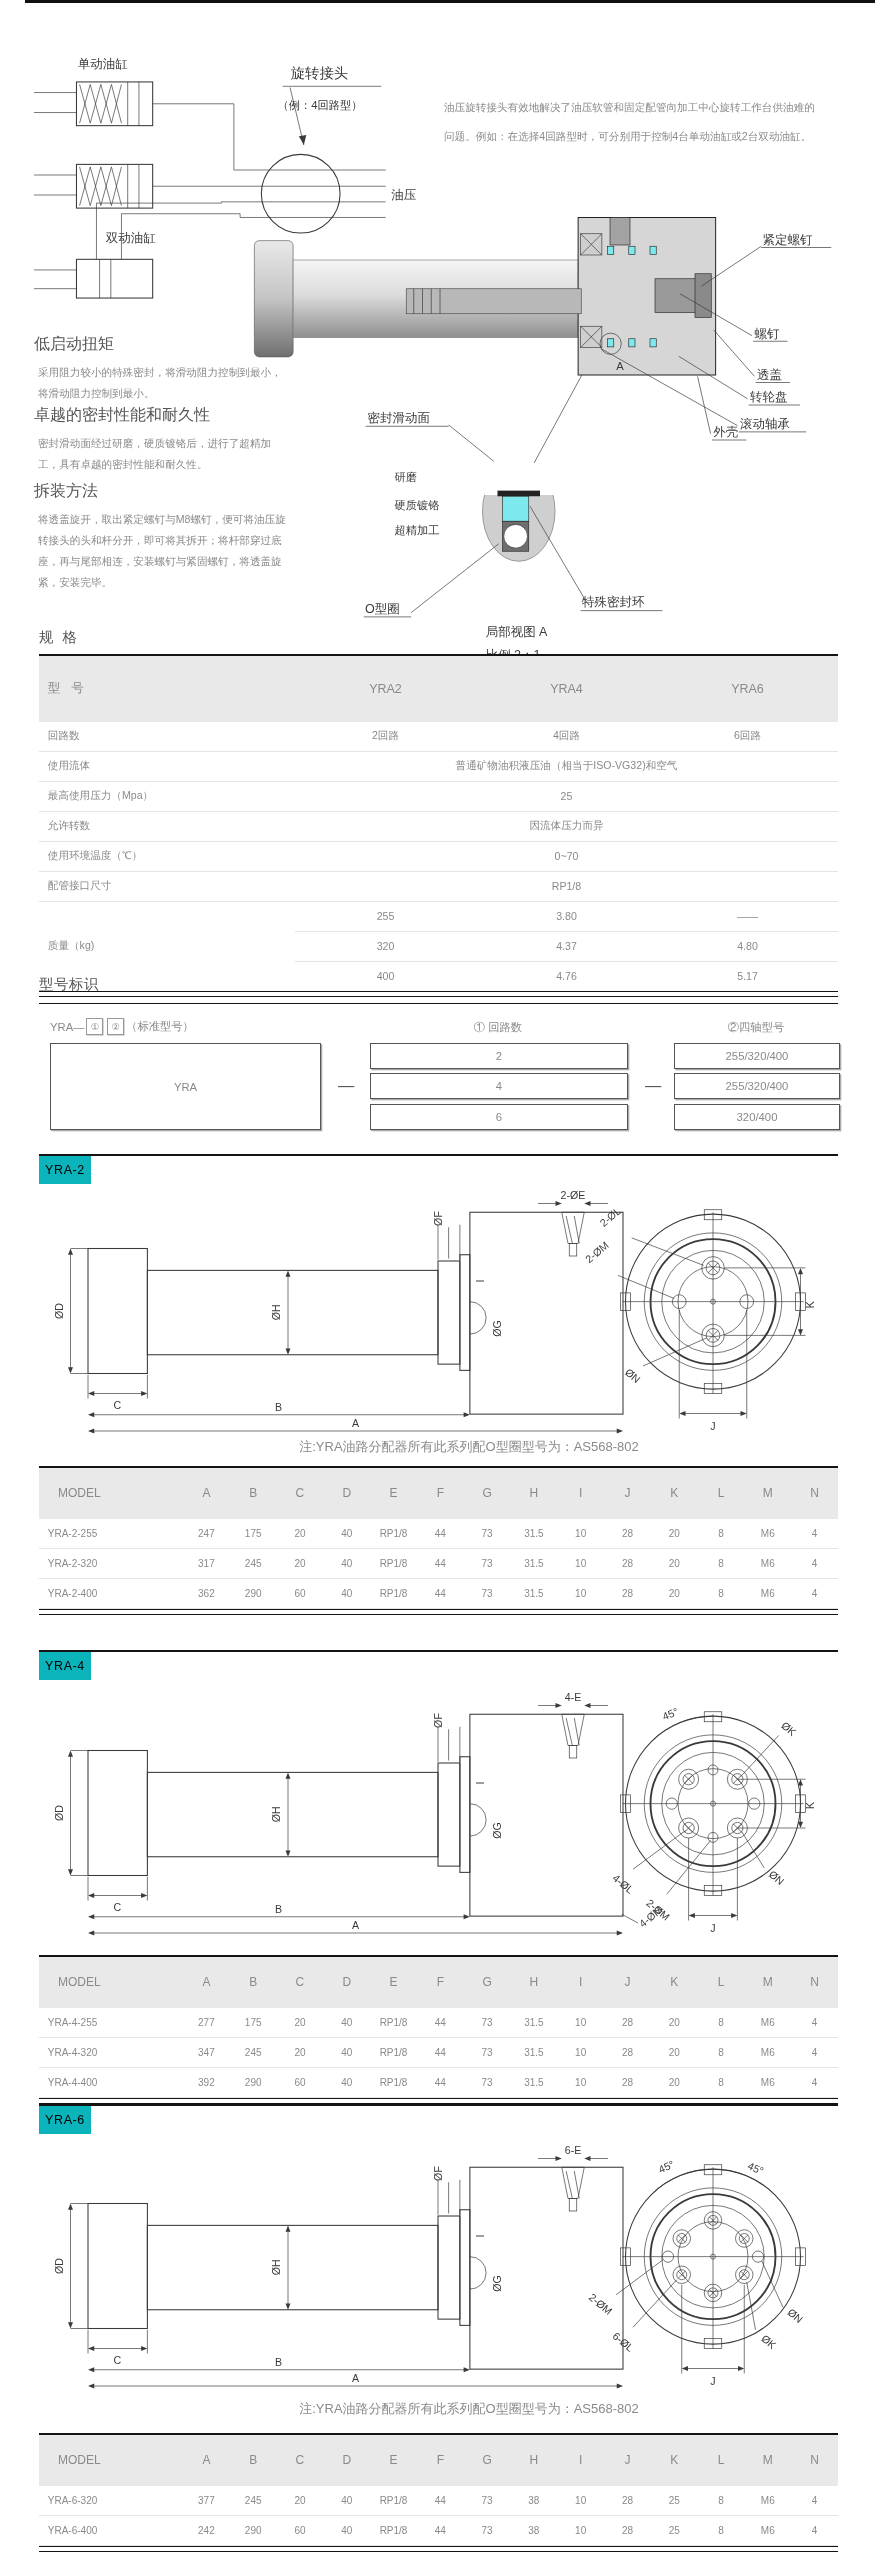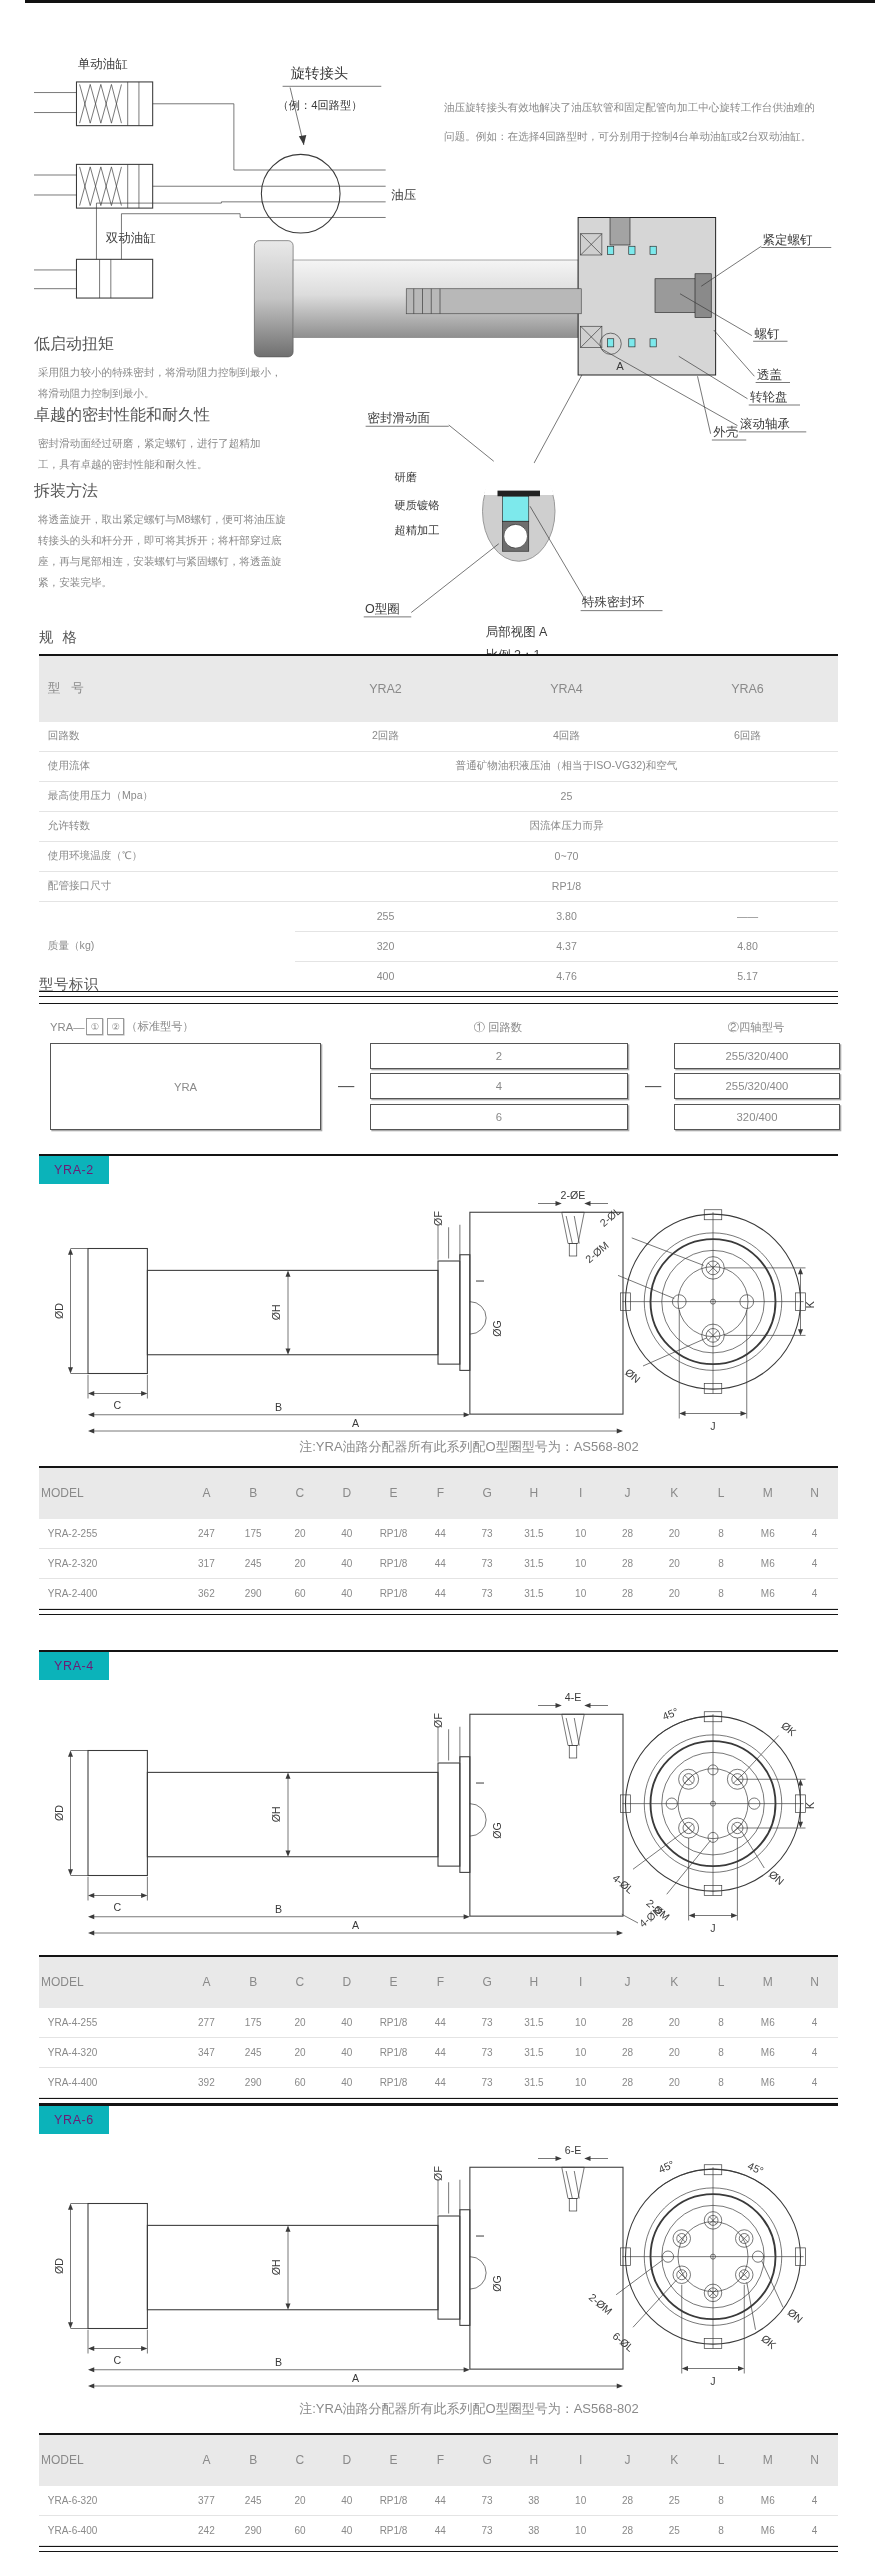--- a/index.html
+++ b/index.html
@@ -35,28 +35,28 @@
   .mass-sub{display:grid;grid-template-columns:1fr 1fr 1fr;align-items:center;height:29px}
   .mass-sub + .mass-sub{border-top:0.6px solid #e4e4e4}
   
   .mid-box{border:1.3px solid #555;box-shadow:1.3px 1.3px 0 0 #aaa;display:flex;
            align-items:center;justify-content:center;font-size:11.3px;color:#8a8a8a;background:#fff}
   .mid-dash{font-size:16.3px;color:#555}
   .mid-header{font-size:11.3px;color:#8a8a8a}
   .mini-box{display:inline-flex;align-items:center;justify-content:center;width:15px;height:15px;
             border:0.6px solid #999;box-shadow:0.6px 0.6px 0 0 #bbb;margin:0 1.9px;font-size:9.4px}
   
-  .badge{width:70px;height:27.5px;background:#0BB3BA;color:#701a75;font-size:12.5px;
+  .badge{width:52px;height:27.5px;background:#0BB3BA;color:#000000;font-size:12.5px;
          display:flex;align-items:center;justify-content:center;letter-spacing:0.6px}
   .note{width:688px;left:125px;text-align:center;font-size:13px;color:#8a8a8a}
   
   .mtable{left:39px;width:799px}
   .m-head{display:grid;grid-template-columns:144px repeat(14,1fr);align-items:center;
           height:51px;background:#e9e9e9;font-size:12px;color:#8a8a8a}
-  .m-head .c0{padding-left:2px}
+  .m-head .c0{padding-left:19px}
   .m-row{display:grid;grid-template-columns:144px repeat(14,1fr);align-items:center;
          height:29px;font-size:10px;color:#8a8a8a;border-bottom:0.6px solid #e4e4e4}
   .m-row .c0{padding-left:8.8px}
   
   svg text{font-family:"Liberation Sans",sans-serif;fill:#3a3a3a}
   .ln{stroke:#3a3a3a;stroke-width:1.7;fill:none}
   .thin{stroke:#3a3a3a;stroke-width:1.1;fill:none}
   .lbl{font-size:20px}
   .lbl2{font-size:18px}
   .dimtxt{font-size:17px}
@@ -121,21 +121,21 @@
     <div>问题。例如：在选择4回路型时，可分别用于控制4台单动油缸或2台双动油缸。</div>
   </div>
 
   <div class="abs feat" style="top:334px">
     <h3>低启动扭矩</h3>
     <p>采用阻力较小的特殊密封，将滑动阻力控制到最小，</p>
     <p>将滑动阻力控制到最小。</p>
   </div>
   <div class="abs feat" style="top:405px">
     <h3>卓越的密封性能和耐久性</h3>
-    <p>密封滑动面经过研磨，紧定螺钉，进行了超精加</p>
+    <p>密封滑动面经过研磨，硬质镀铬后，进行了超精加</p>
     <p>工，具有卓越的密封性能和耐久性。</p>
   </div>
   <div class="abs feat" style="top:481px">
     <h3>拆装方法</h3>
     <p>将透盖旋开，取出紧定螺钉与M8螺钉，便可将油压旋</p>
     <p>转接头的头和杆分开，即可将其拆开；将杆部穿过底</p>
     <p>座，再与尾部相连，安装螺钉与紧固螺钉，将透盖旋</p>
     <p>紧，安装完毕。</p>
   </div>
 

